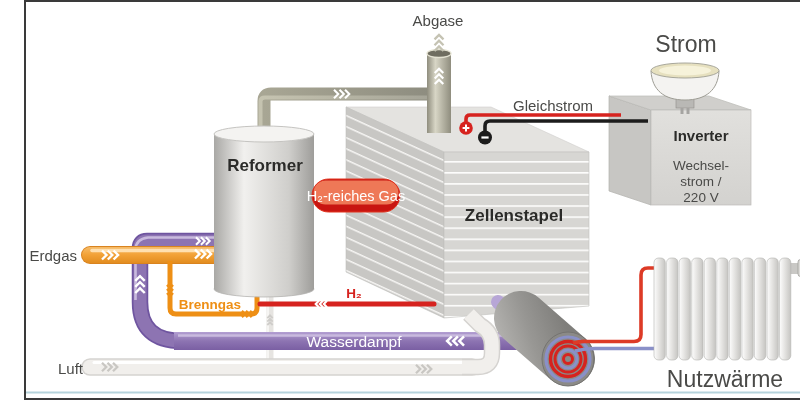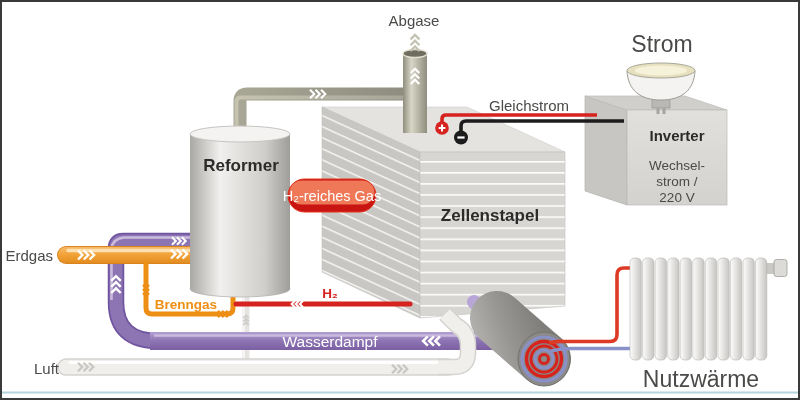--- a/index.html
+++ b/index.html
@@ -1,16 +1,16 @@
 <!DOCTYPE html>
 <html><head>
 <meta charset="utf-8">
 <style>
   html,body{margin:0;padding:0;background:#fff;}
-  .stage{width:776px;height:400px;position:relative;font-family:"Liberation Sans","DejaVu Sans",sans-serif;}
+  .stage{width:776px;height:400px;position:relative;font-family:"Liberation Sans","DejaVu Sans",sans-serif;margin-left:24px;}
   svg{display:block;}
   text{font-family:"Liberation Sans","DejaVu Sans",sans-serif;}
   .lbl{fill:#4a4a48;}
   .big{font-size:23px;}
   .med{font-size:15px;}
   .boldlbl{font-weight:bold;fill:#2b2b29;}
 </style>
 </head>
 <body>
 

